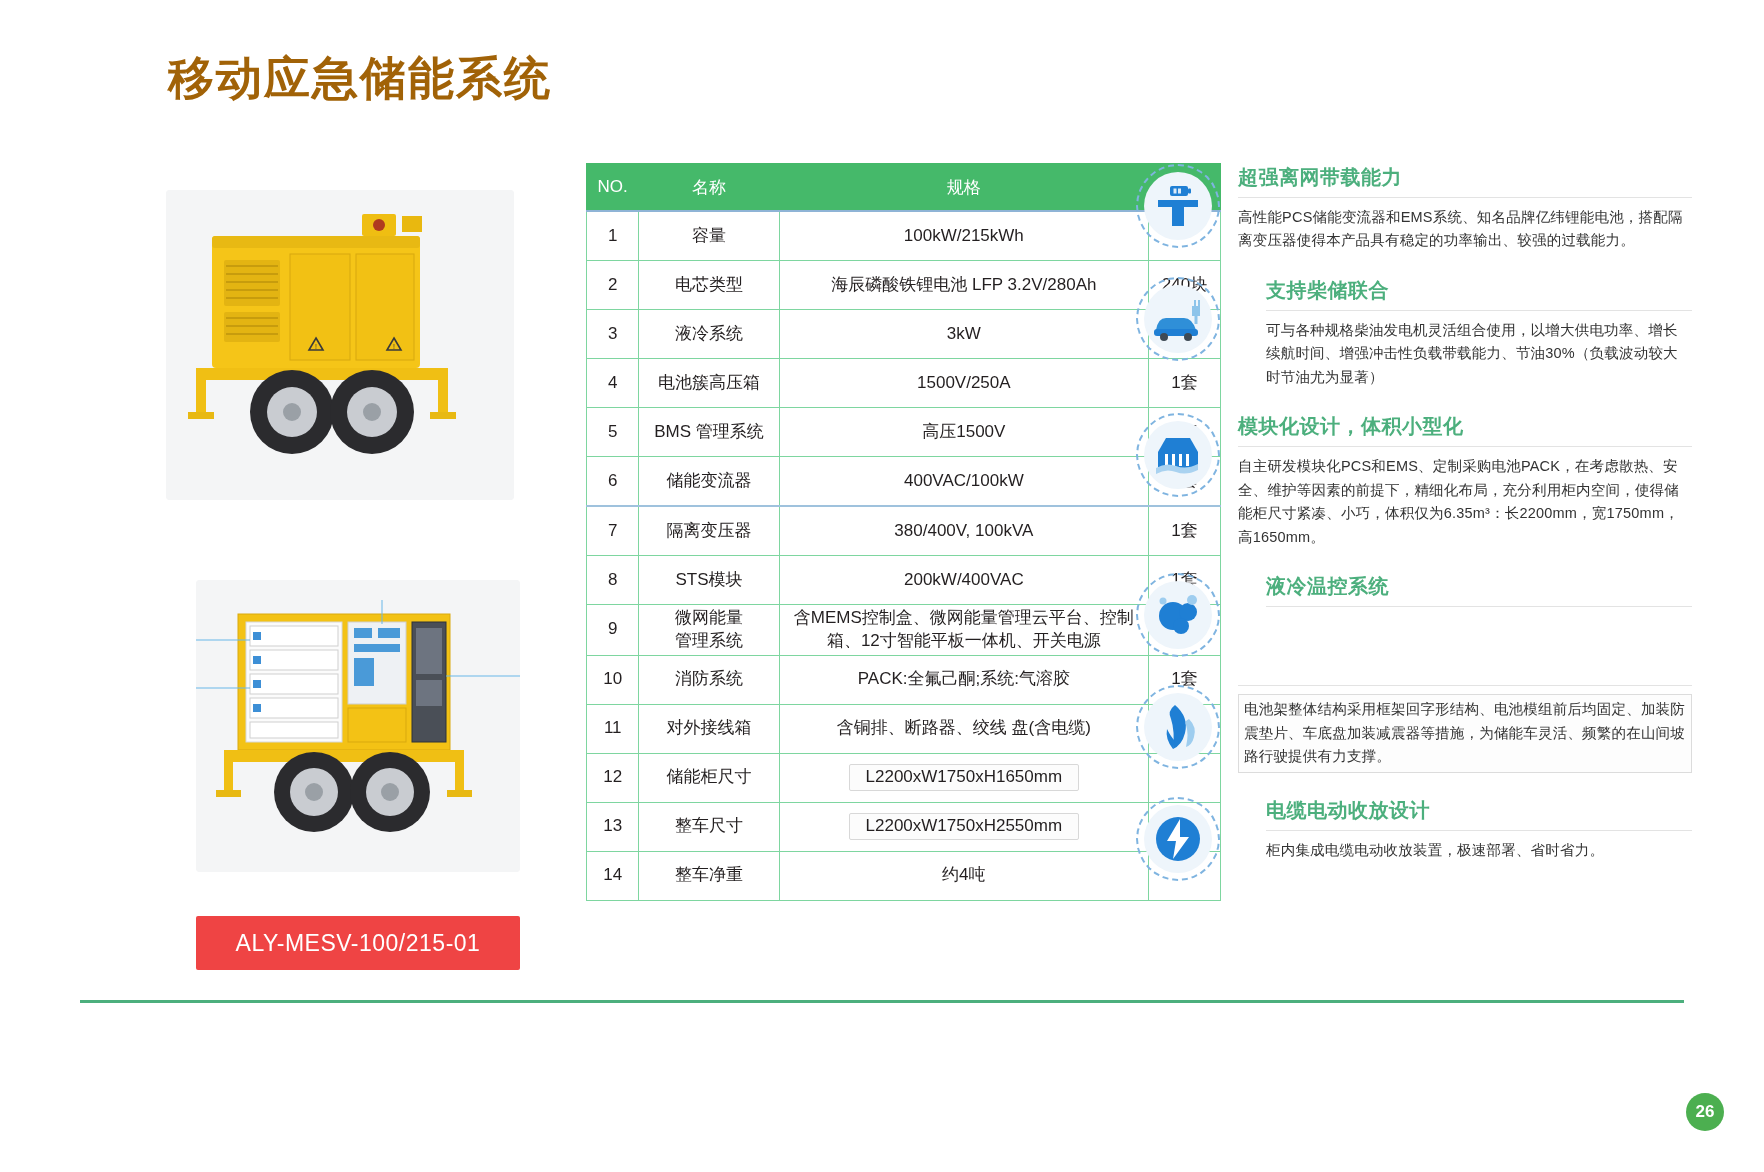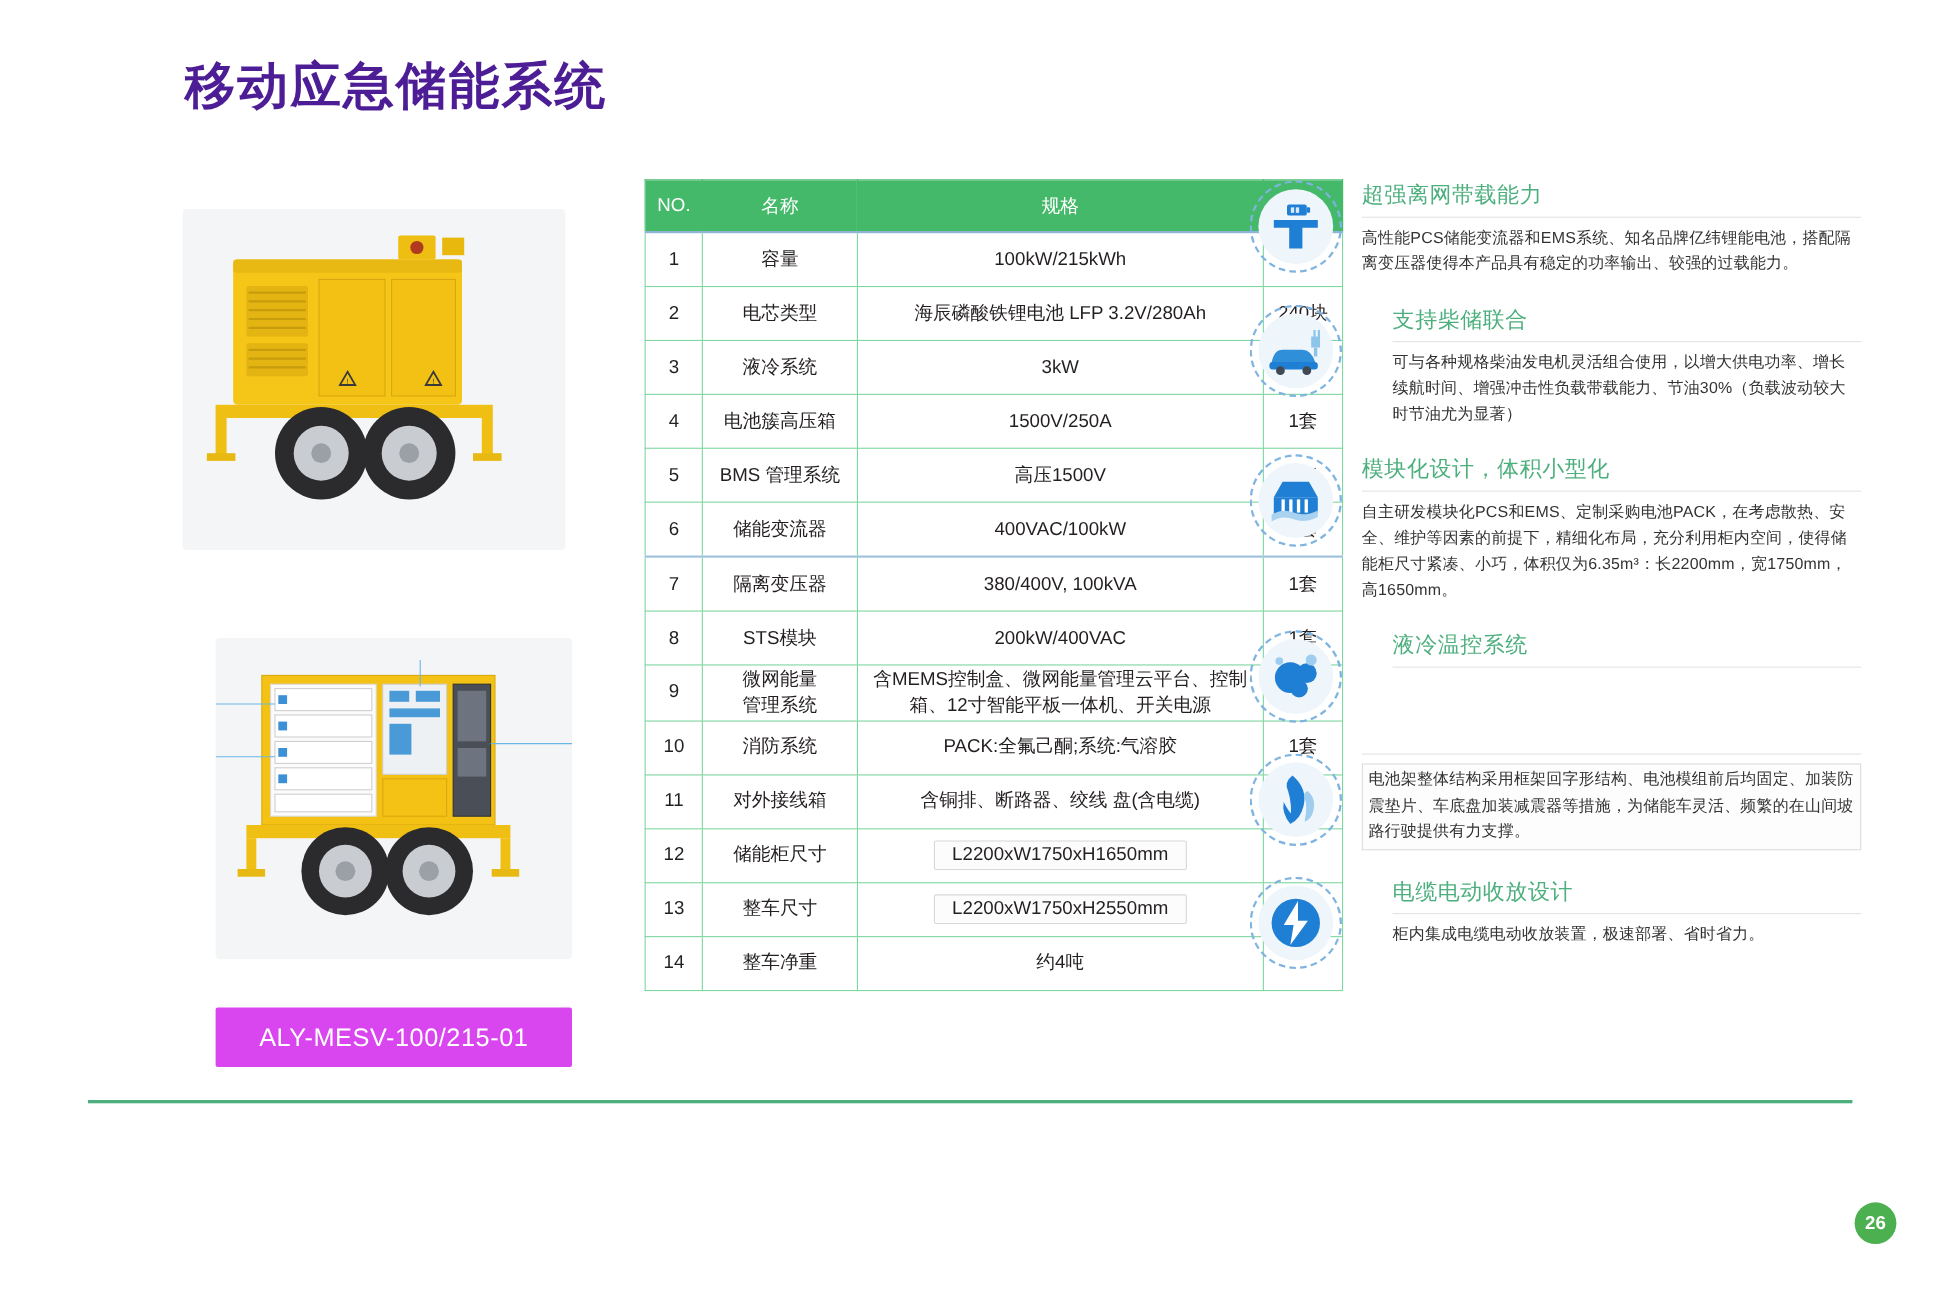--- a/index.html
+++ b/index.html
@@ -8,40 +8,40 @@
     background:#ffffff;
     font-family:"Liberation Sans","DejaVu Sans",sans-serif;
     position:relative;overflow:hidden;
   }
   .slide{position:absolute;inset:0;}
 
   
   .title{
     position:absolute;left:168px;top:48px;
     font-size:46px;font-weight:700;
-    color:#4c1d95;letter-spacing:2px;
+    color:#a16207;letter-spacing:2px;
     white-space:nowrap;
   }
 
   
   .photo{
     position:absolute;
     background:#f4f5f6;
     border-radius:4px;
     overflow:hidden;
   }
   #photo-top{left:166px;top:190px;width:348px;height:310px;}
   #photo-bottom{left:196px;top:580px;width:324px;height:292px;}
 
   .photo svg{display:block;width:100%;height:100%;}
 
   
   .model-label{
     position:absolute;left:196px;top:916px;width:324px;height:54px;
-    background:#d946ef;color:#ffffff;
+    background:#ef4444;color:#ffffff;
     display:flex;align-items:center;justify-content:center;
     font-size:23px;font-weight:400;letter-spacing:.5px;
     border-radius:2px;
   }
 
   
   .table-wrap{
     position:absolute;left:586px;top:163px;width:530px;
   }
   table.spec{
@@ -104,21 +104,21 @@
   .feat-icon .disc{
     position:absolute;inset:12px;
     background:#eef5fb;border-radius:50%;
   }
   .feat-icon svg{
     position:absolute;left:50%;top:50%;
     transform:translate(-50%,-50%);
   }
   .feat-body{flex:1 1 auto;padding-top:6px;}
   .feat-title{
-    font-size:20px;font-weight:400;color:#4caf7d;
+    font-size:20px;font-weight:700;color:#4caf7d;
     margin-bottom:6px;letter-spacing:.5px;
   }
   .feat-rule{
     height:1px;background:#e3e3e3;margin-bottom:8px;width:100%;
   }
   .feat-text{
     font-size:14.5px;color:#333333;line-height:1.62;
     letter-spacing:.2px;
   }
   .feat-text.framed{

